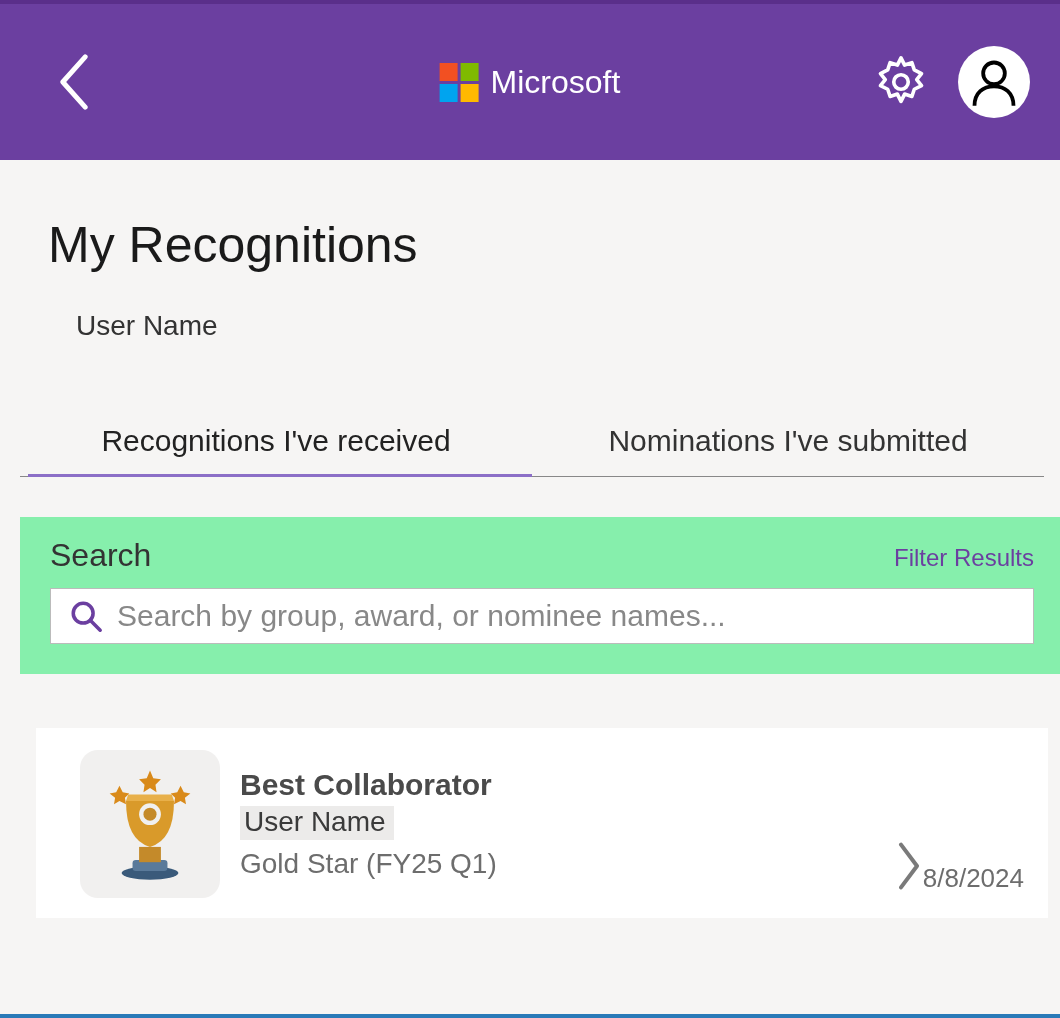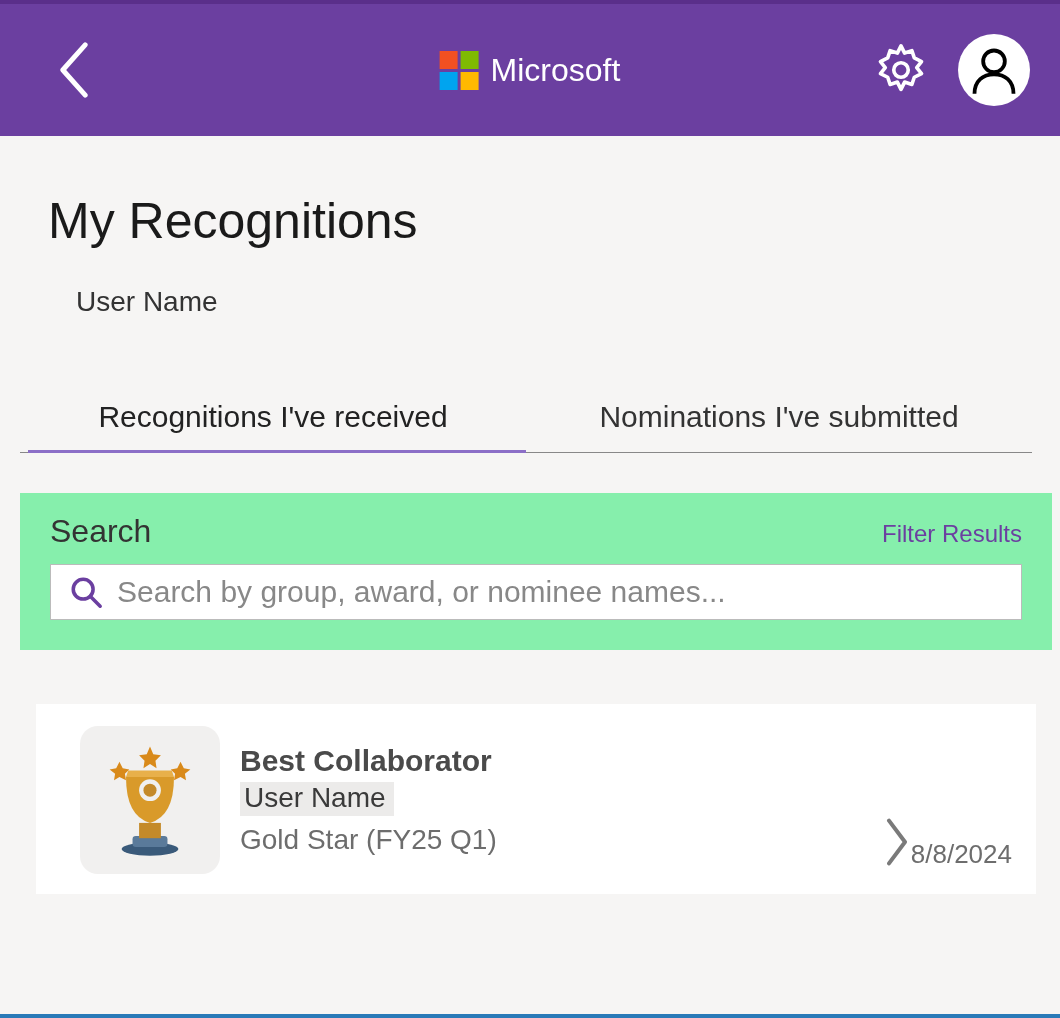--- a/index.html
+++ b/index.html
@@ -5,21 +5,21 @@
     * { box-sizing: border-box; margin: 0; padding: 0; }
     body {
       font-family: "Segoe UI", -apple-system, BlinkMacSystemFont, sans-serif;
       background: #f6f5f4;
       width: 1060px;
       height: 1018px;
       overflow: hidden;
     }
     .header {
       background: #6b3fa0;
-      height: 136px;
+      height: 160px;
       display: flex;
       align-items: center;
       justify-content: space-between;
       padding: 0 30px 0 50px;
       border-top: 4px solid #5a2f8a;
     }
     .back-btn {
       cursor: pointer;
       width: 48px;
       height: 48px;
@@ -64,21 +64,21 @@
     .avatar-circle {
       width: 72px;
       height: 72px;
       border-radius: 50%;
       background: #fff;
       display: flex;
       align-items: center;
       justify-content: center;
     }
     .content {
-      padding: 56px 36px 0 48px;
+      padding: 56px 24px 0 48px;
     }
     .page-title {
       font-size: 50px;
       font-weight: 400;
       color: #1a1a1a;
       margin-bottom: 36px;
     }
     .user-name {
       font-size: 28px;
       color: #333;

